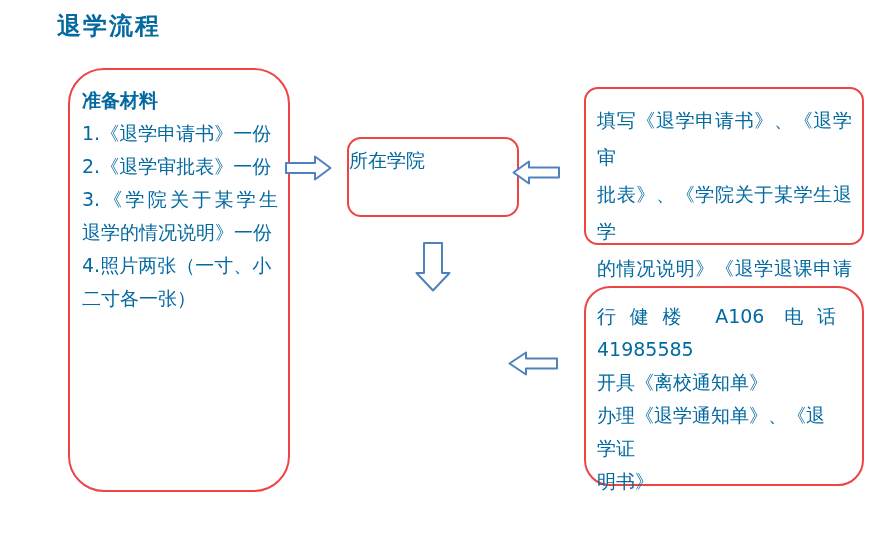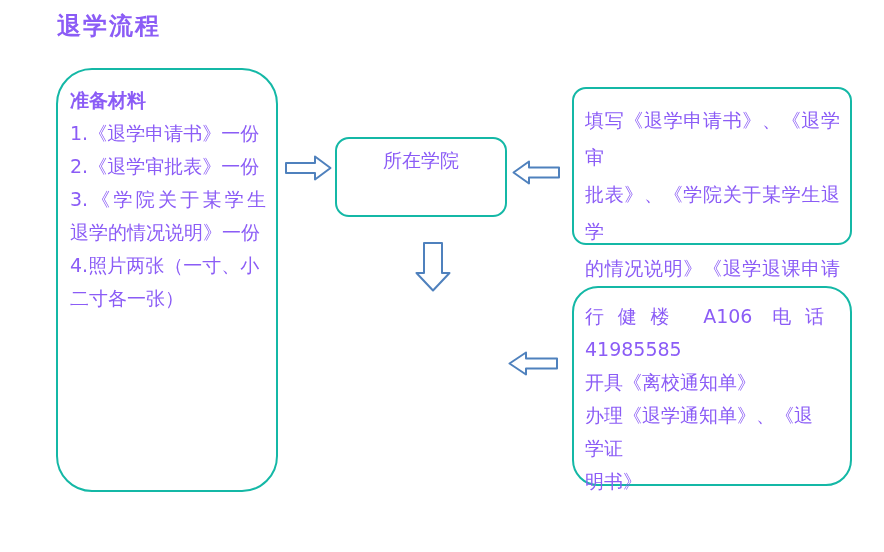--- a/index.html
+++ b/index.html
@@ -1,43 +1,43 @@
 <!DOCTYPE html>
 <html><head>
 <meta charset="utf-8">
 <style>
   html,body { margin:0; padding:0; background:#ffffff; }
   .canvas {
     position:relative;
     width:884px; height:552px;
     background:#ffffff;
-    color:#8b5cf6;
+    color:#0369a1;
     font-family:"DejaVu Sans", sans-serif;
     overflow:hidden;
   }
   .title {
     position:absolute; left:57px; top:10px;
     font-size:24px; font-weight:600; letter-spacing:2px;
     white-space:nowrap;
   }
   .box {
     position:absolute;
-    border:2px solid #14b8a6;
+    border:2px solid #ef4444;
     background:#ffffff;
     box-sizing:border-box;
+    margin-left:12px;
   }
   .left-box {
     left:56px; top:68px; width:222px; height:424px;
     border-radius:36px;
     padding:14px 10px 0 12px;
     font-size:19px; line-height:33px;
   }
   .heading { font-weight:bold; }
   .node {
-    text-align:center;
     font-size:19px; line-height:26px;
     padding-top:8px;
   }
   .college { left:335px; top:137px; width:172px; height:80px; border-radius:14px; }
   .jwb     { left:335px; top:332px; width:172px; height:78px; border-radius:14px; }
   .rt-box {
     left:572px; top:87px; width:280px; height:158px;
     border-radius:14px;
     padding:13px 10px 0 11px;
     font-size:19px; line-height:37px;

